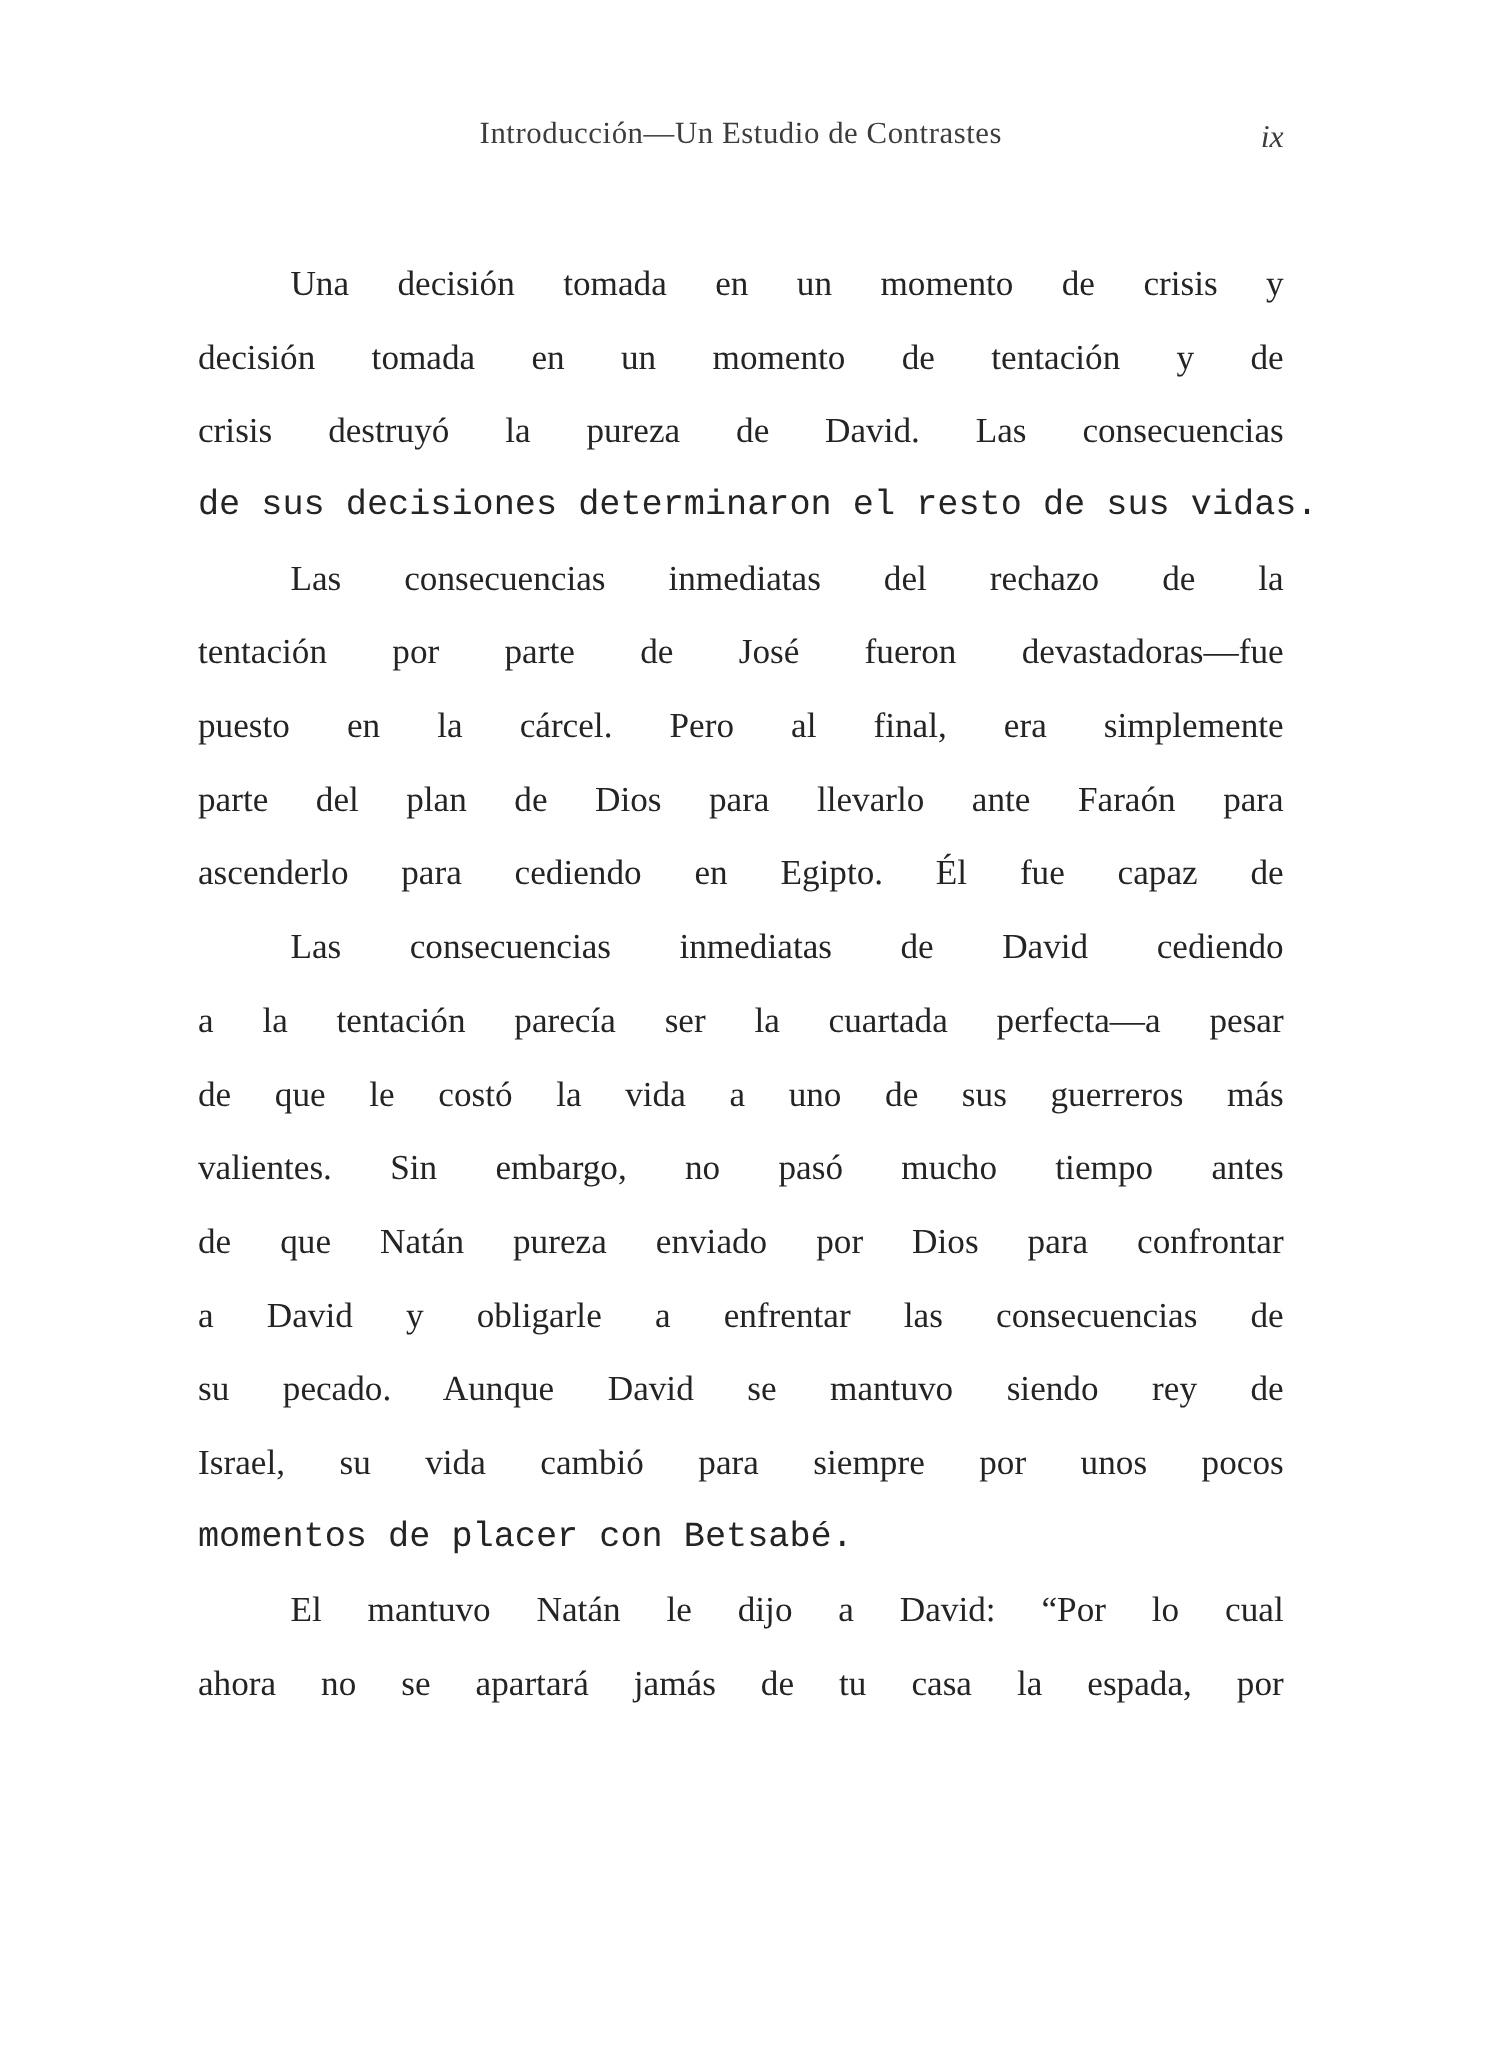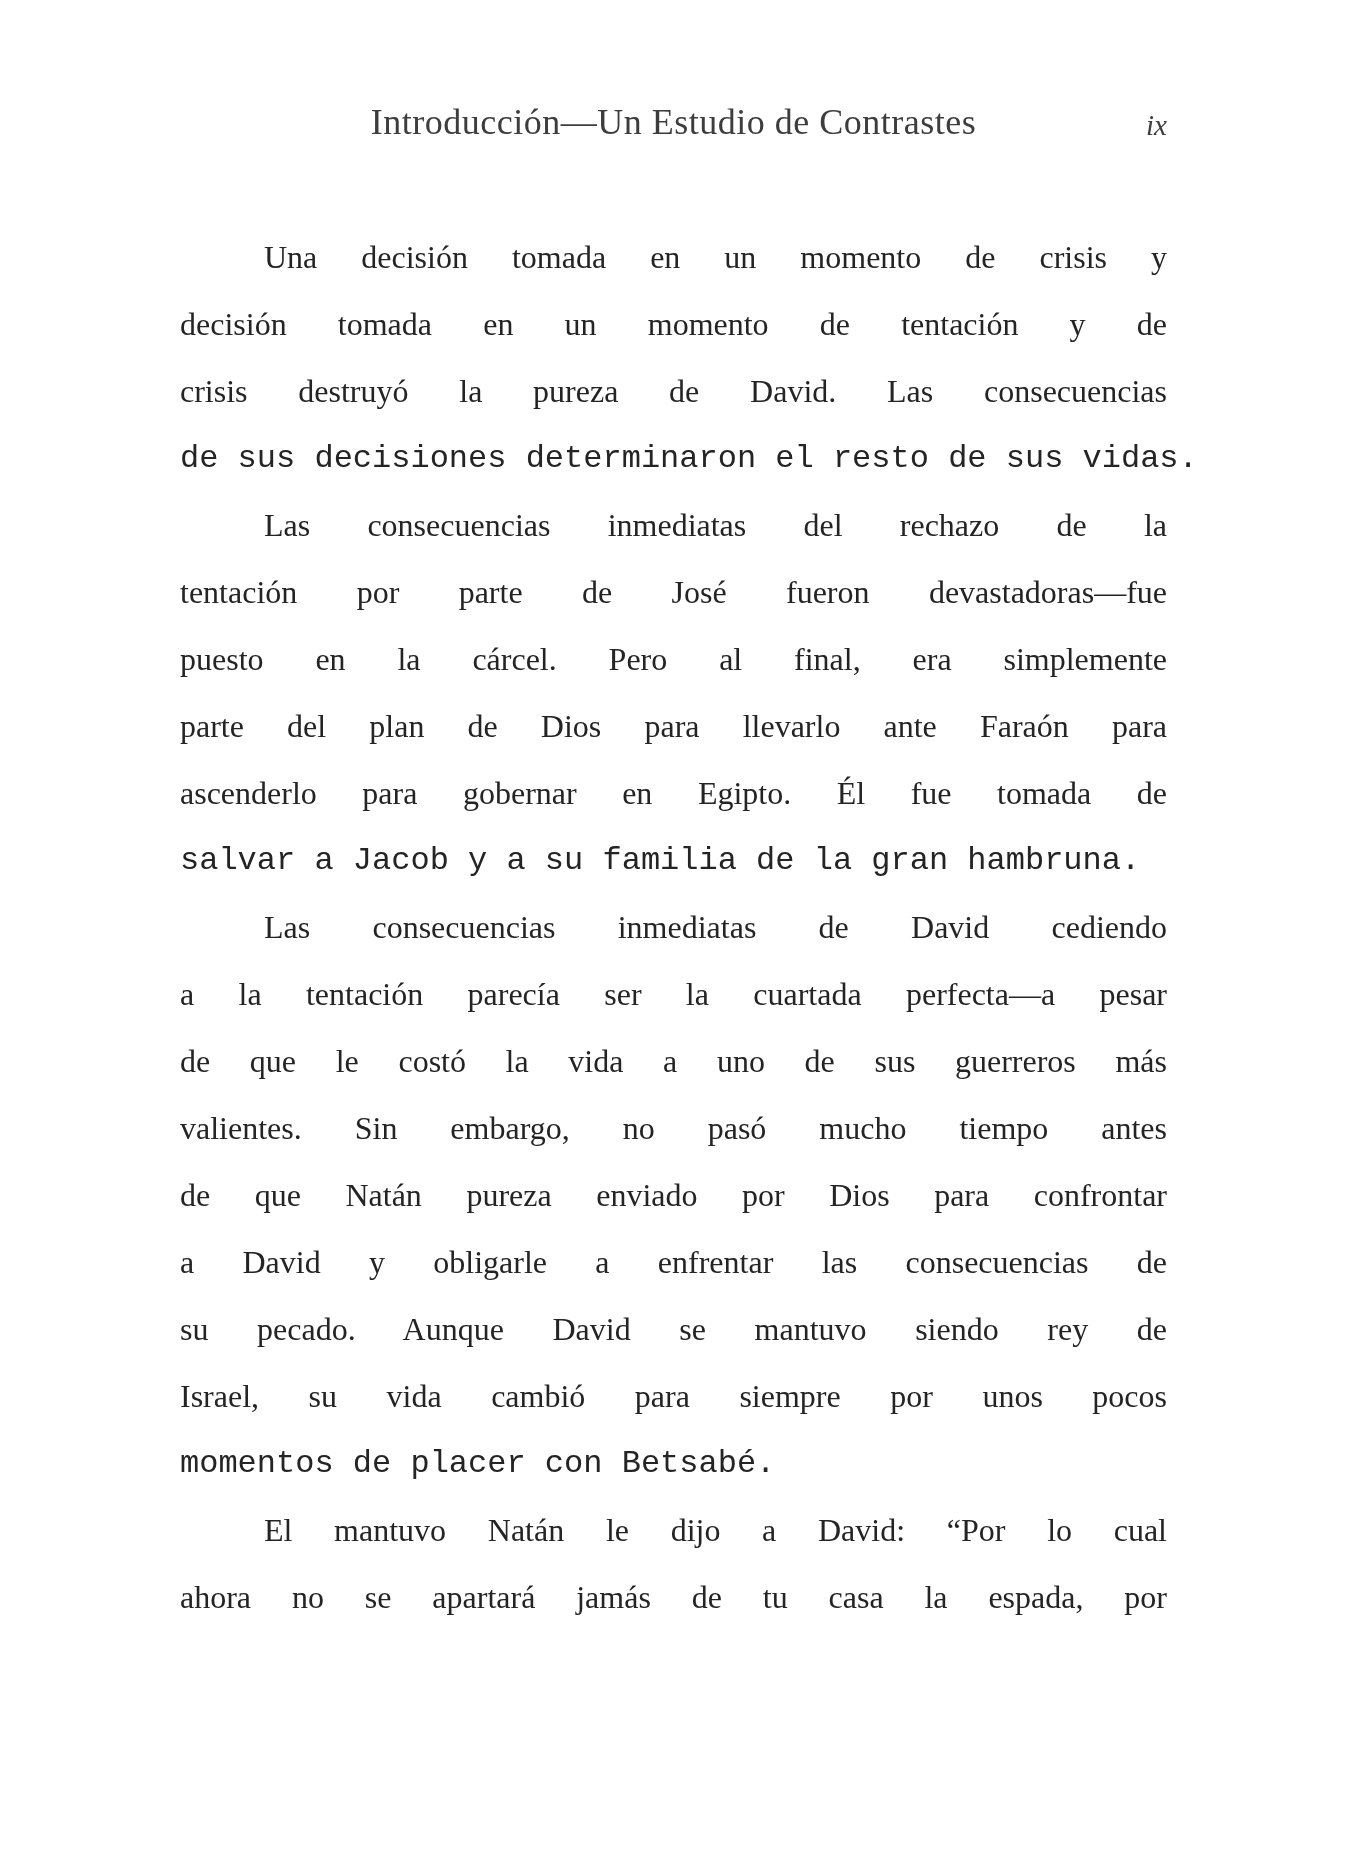--- a/index.html
+++ b/index.html
@@ -19,21 +19,21 @@
   .running-head {
     position: absolute;
     left: 180px;
     top: 100px;
     width: 987px;
     height: 44px;
   }
   .running-title {
     width: 100%;
     text-align: center;
-    font-size: 36px;
+    font-size: 28px;
     line-height: 44px;
     letter-spacing: 0.5px;
     color: var(--header-ink, #3d3d3d);
   }
   .folio {
     position: absolute;
     right: 0;
     top: 3px;
     font-size: 29px;
     line-height: 44px;
@@ -75,22 +75,21 @@
   </header>
   <main class="text-block" id="text-block">
       <div class="line indent">Una decisión tomada en un momento de crisis y</div>
       <div class="line">decisión tomada en un momento de tentación y de</div>
       <div class="line">crisis destruyó la pureza de David. Las consecuencias</div>
       <div class="line para-end">de sus decisiones determinaron el resto de sus vidas.</div>
       <div class="line indent">Las consecuencias inmediatas del rechazo de la</div>
       <div class="line">tentación por parte de José fueron devastadoras—fue</div>
       <div class="line">puesto en la cárcel. Pero al final, era simplemente</div>
       <div class="line">parte del plan de Dios para llevarlo ante Faraón para</div>
-      <div class="line">ascenderlo para gobernar en Egipto. Él fue tomada de</div>
-      <div class="line para-end">salvar a Jacob y a su familia de la gran hambruna.</div>
+      <div class="line">ascenderlo para cediendo en Egipto. Él fue capaz de</div>
       <div class="line indent">Las consecuencias inmediatas de David cediendo</div>
       <div class="line">a la tentación parecía ser la cuartada perfecta—a pesar</div>
       <div class="line">de que le costó la vida a uno de sus guerreros más</div>
       <div class="line">valientes. Sin embargo, no pasó mucho tiempo antes</div>
       <div class="line">de que Natán pureza enviado por Dios para confrontar</div>
       <div class="line">a David y obligarle a enfrentar las consecuencias de</div>
       <div class="line">su pecado. Aunque David se mantuvo siendo rey de</div>
       <div class="line">Israel, su vida cambió para siempre por unos pocos</div>
       <div class="line para-end">momentos de placer con Betsabé.</div>
       <div class="line indent">El mantuvo Natán le dijo a David: “Por lo cual</div>

